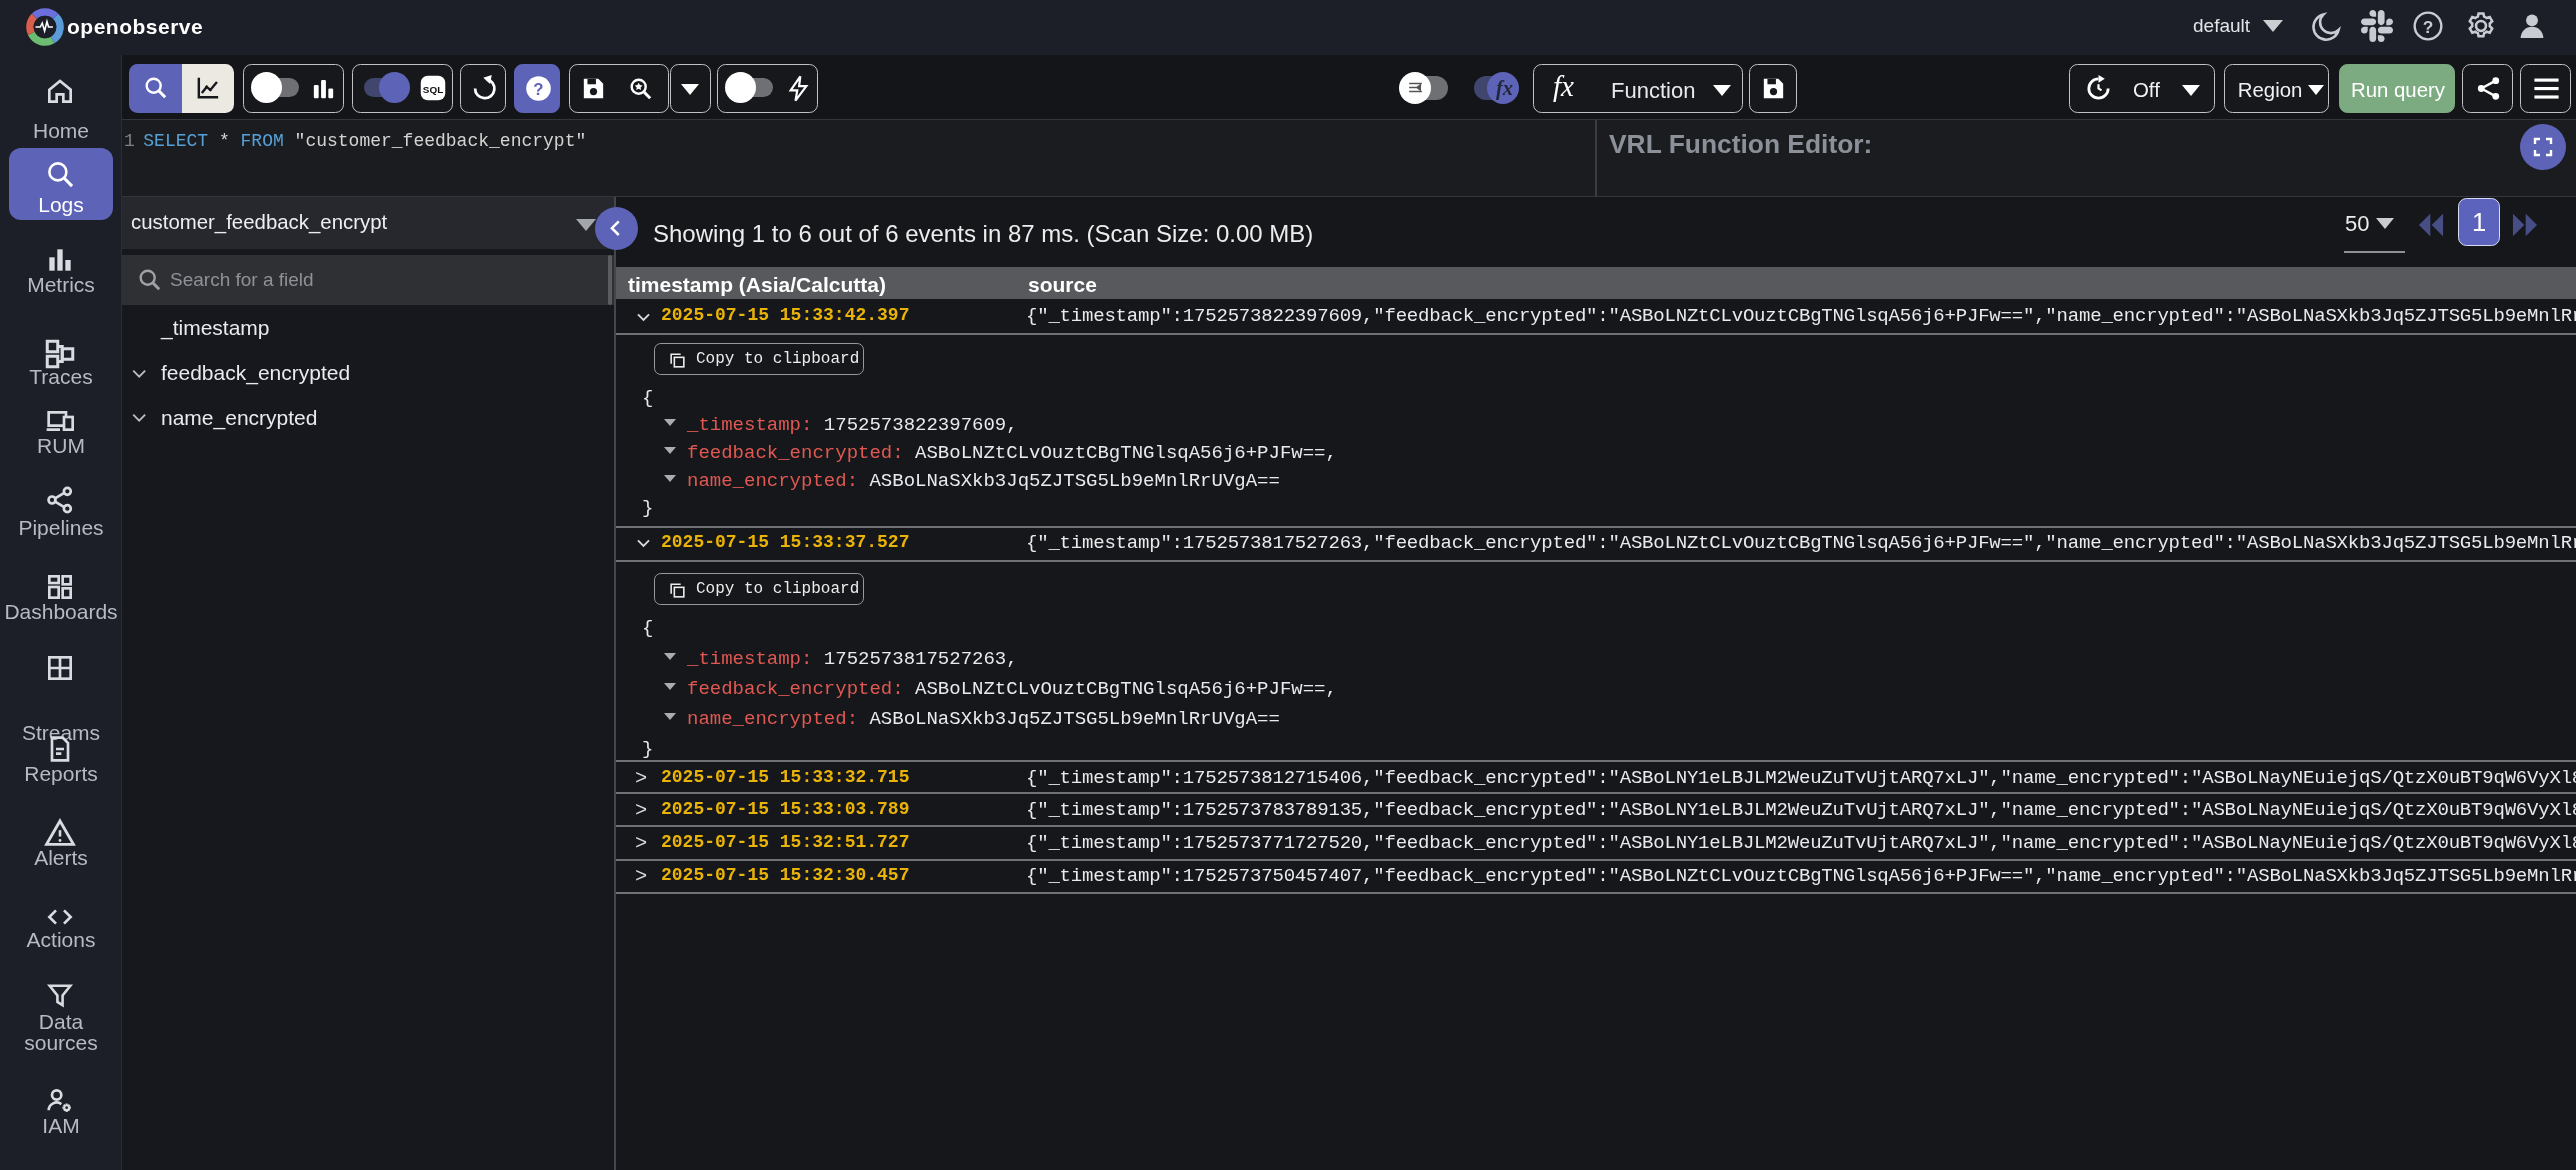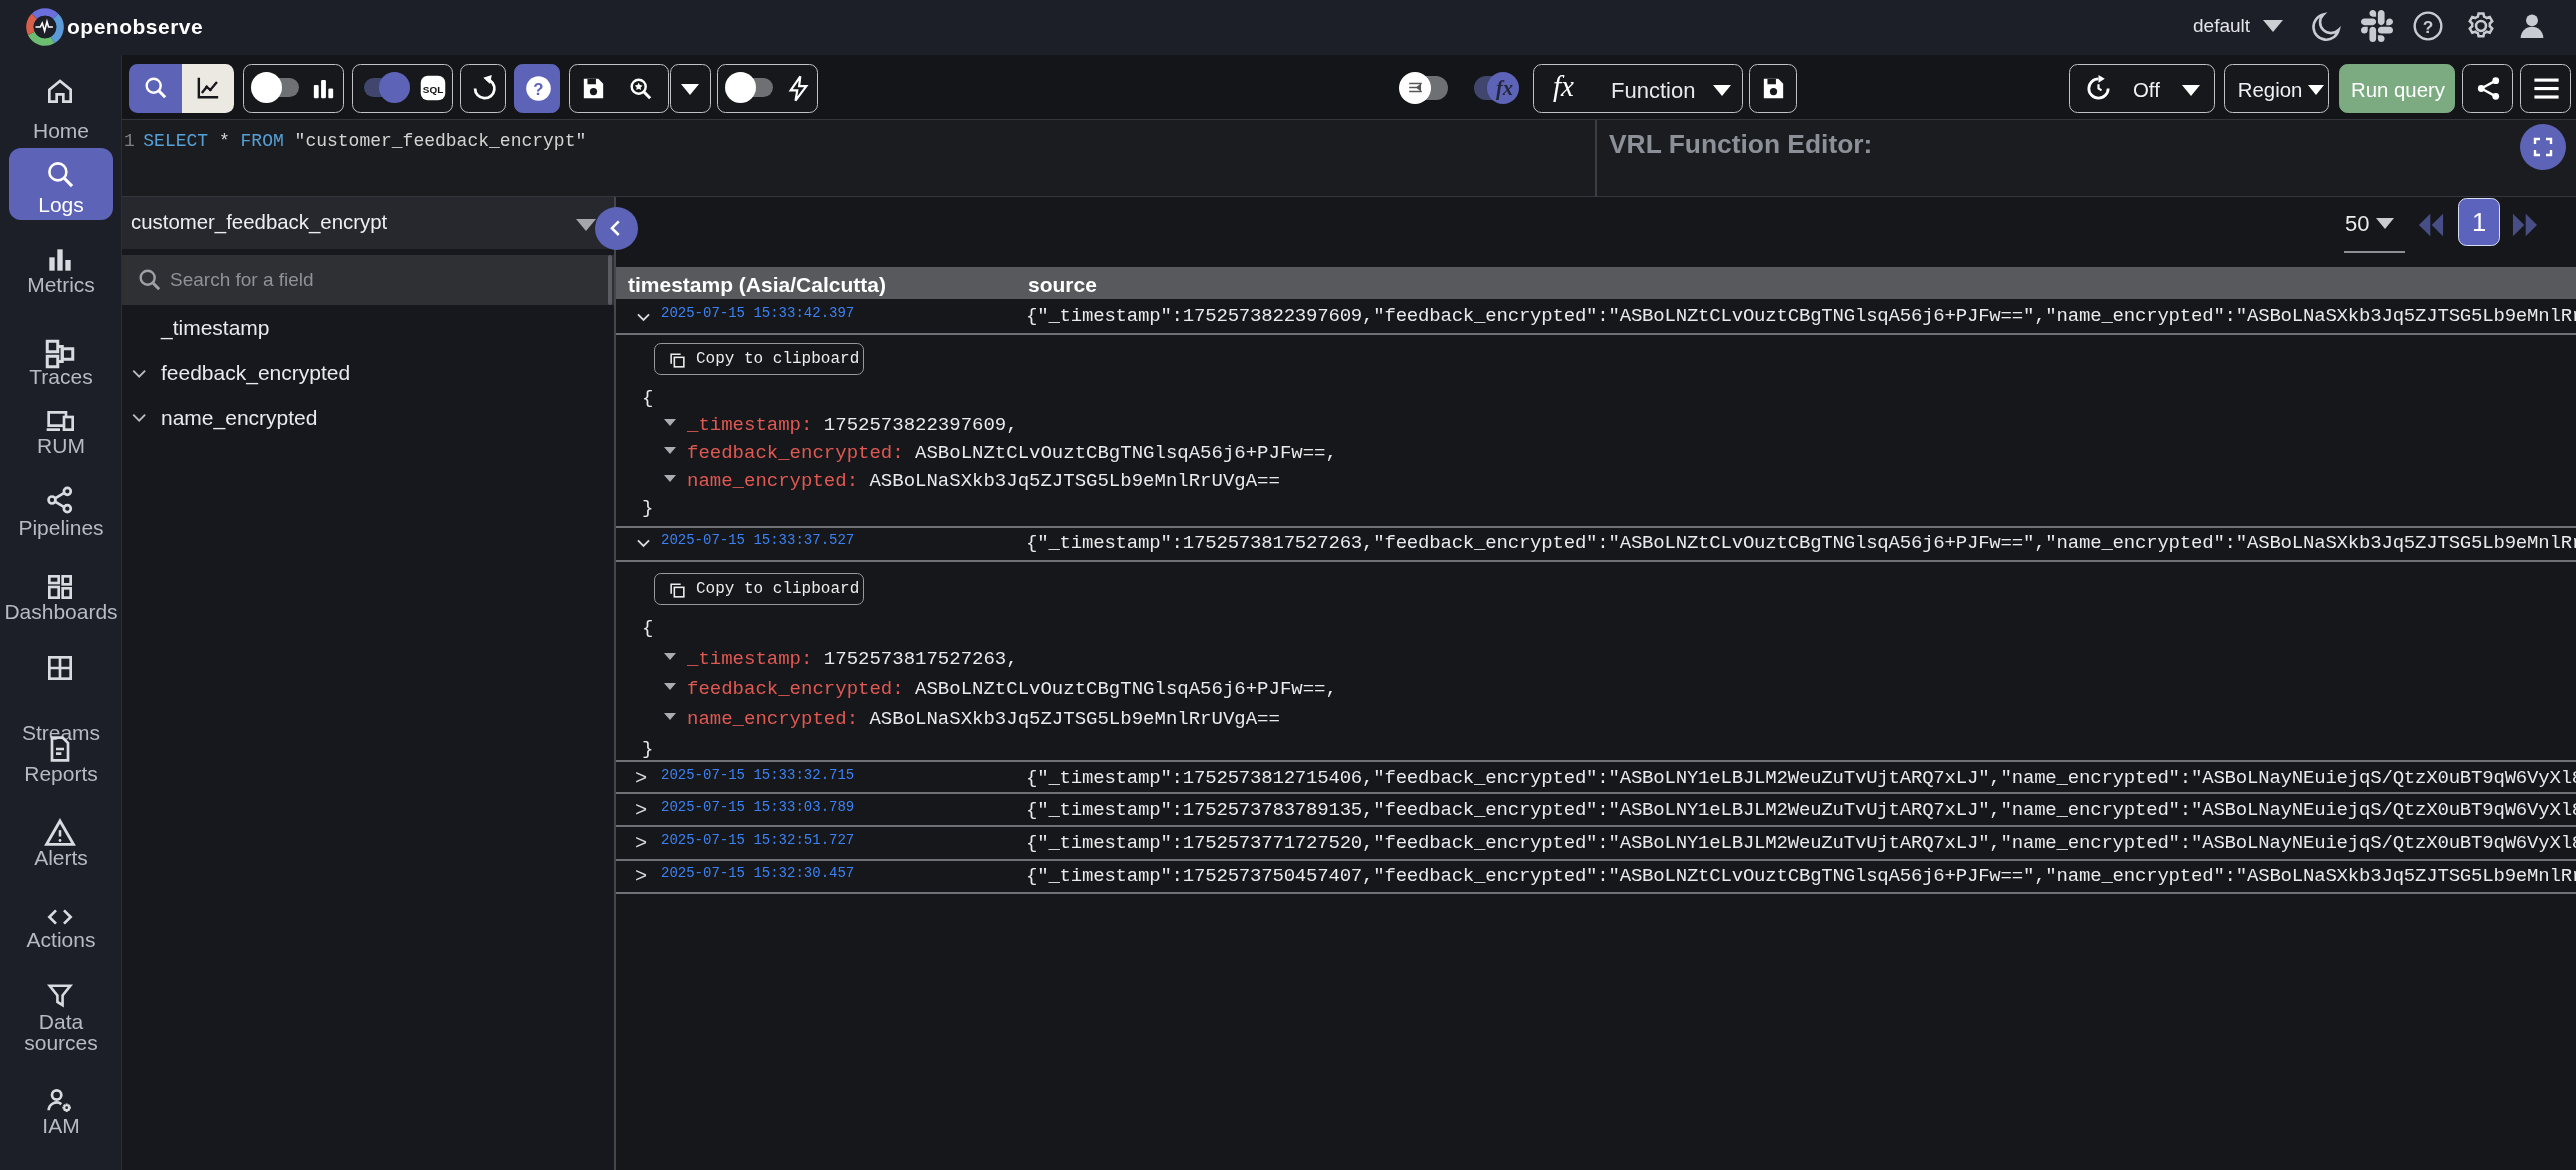--- a/index.html
+++ b/index.html
@@ -322,34 +322,35 @@
   <svg class="abs" style="left:129px;top:407px;" width="20.4" height="20.4" viewBox="0 0 24 24">
       <path d="M5 9 L12 16 L19 9" fill="none" stroke="#b9bcc1" stroke-width="2.2"></path>
     </svg>
   <div class="abs" style="left:161px;top:406px;font-size:21px;color:#e8eaed;">name_encrypted</div>
 
   <div class="abs" style="left:614px;top:197px;width:1.7px;height:974px;background:#44464c;"></div>
 
   <div class="abs" id="results" style="left:616px;top:197px;width:1960px;height:974px;background:#16171a;"></div>
   <style>
     .hline { position:absolute; height:1.7px; background:#6f7176; left:616px; width:1960px; }
-    .ts { position:absolute; left:661px; font-size:14px; color:#3b82f6; font-family:"Liberation Mono",monospace; white-space:pre; }
+    .ts { position:absolute; left:661px; font-size:18px; color:#eab308; font-family:"Liberation Mono",monospace; white-space:pre;font-weight:bold; }
     .src { position:absolute; left:1026px; font-size:19px; color:#e9eaec; font-family:"Liberation Mono",monospace; white-space:pre; overflow:hidden; width:1550px; letter-spacing:-0.2px; }
     .chev { position:absolute; left:635px; font-size:20.4px; color:#d7d9dc; font-family:"Liberation Mono",monospace; }
     .jline { position:absolute; font-size:19px; font-family:"Liberation Mono",monospace; color:#e9eaec; white-space:pre; }
     .jkey { color:#e05852; }
     .jtri { position:absolute; left:664px; width:0; height:0; border-left:6px solid transparent; border-right:6px solid transparent; border-top:7.7px solid #a9acb1; }
     .copybtn { position:absolute; left:654px; width:210px; height:32px; border:1.7px solid #97999d; border-radius:6.8px; }
     .copytxt { position:absolute; left:41px; top:6px; font-size:16px; color:#eceded; font-family:"Liberation Mono",monospace; }
   </style>
 
   <div class="abs" style="left:595px;top:207px;width:43px;height:43px;background:#5d64b8;border-radius:50%;"></div>
   <svg class="abs" style="left:606px;top:218px;" width="20.4" height="20.4" viewBox="0 0 24 24">
       <path d="M15 4 L7 12 L15 20" fill="none" stroke="#ffffff" stroke-width="3"></path>
     </svg>
+  <div class="abs" style="left:653px;top:220px;font-size:24px;color:#eceded;">Showing 1 to 6 out of 6 events in 87 ms. (Scan Size: 0.00 MB)</div>
 
   <div class="abs" style="left:2345px;top:211px;font-size:22px;color:#eceded;">50</div>
   <div class="abs" style="left:2376px;top:218px;width:0;height:0;border-left:9.4px solid transparent;border-right:9.4px solid transparent;border-top:11px solid #c9cbce;"></div>
   <div class="abs" style="left:2344px;top:251px;width:61px;height:1.7px;background:#8e9095;"></div>
   <svg class="abs" style="left:2414px;top:208px;" width="34" height="34" viewBox="0 0 24 24" fill="#474e86">
       <path d="M11.5 4 V20 L3.5 12 Z"></path>
       <path d="M20.5 4 V20 L12.5 12 Z"></path>
     </svg>
   <div class="abs" style="left:2458px;top:198px;width:42px;height:48px;background:#5c63bd;border:1.7px solid #dadcf5;border-radius:8.5px;"></div>
   <div class="abs" style="left:2458px;top:208px;width:42px;text-align:center;font-size:25.6px;color:#ffffff;">1</div>

